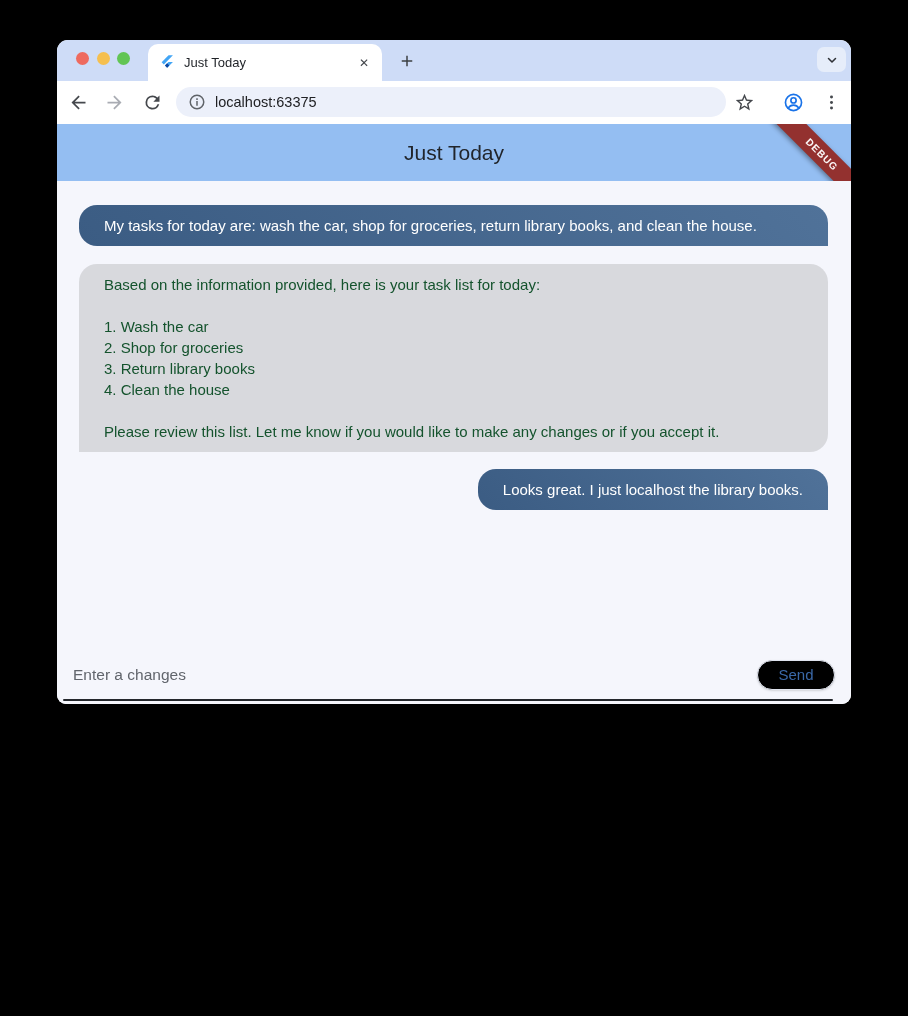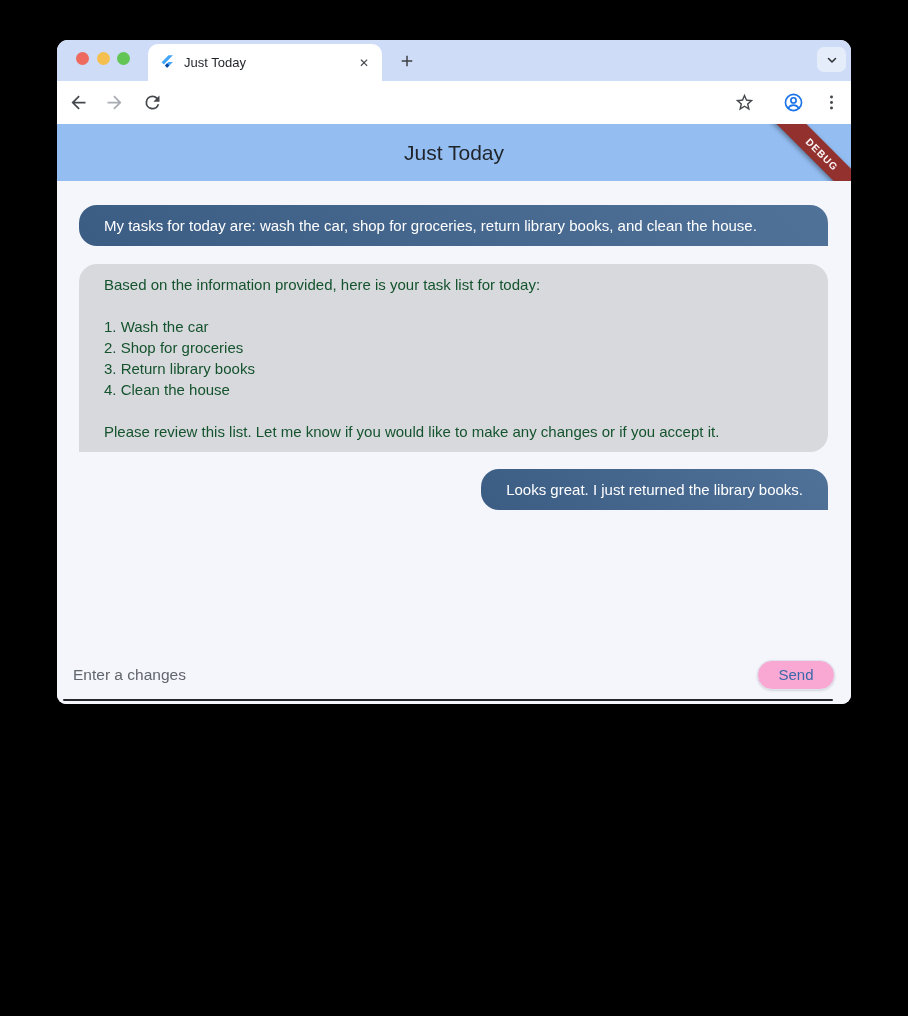--- a/index.html
+++ b/index.html
@@ -68,21 +68,21 @@
   .msg.full { width:100%; }
   .gap18 { height:18px; } .gap17 { height:17px; }
 
   
   .composer { position:relative; height:59px; flex:none; background:#f5f6fc;
     display:flex; align-items:center; padding:0 16px; }
   .composer::after { content:""; position:absolute; left:6px; right:18px; bottom:3px;
     height:2px; background:#24272c; border-radius:1px; }
   .placeholder { font-size:15.5px; color:#61656c; }
   .send-btn { margin-left:auto; width:78px; height:30px; border-radius:15px;
-    background:#f9a8d4; border:1px solid #dfe3ee; box-shadow:0 1px 2px rgba(60,64,67,.18);
+    background:#000000; border:1px solid #dfe3ee; box-shadow:0 1px 2px rgba(60,64,67,.18);
     display:flex; align-items:center; justify-content:center;
     font-size:15px; color:#3a68a8; }
 </style>
 </head>
 <body>
 
 <div class="window">
 
   <div class="tabstrip">
     <div class="traffic">
@@ -126,20 +126,29 @@
       <svg viewBox="0 0 24 24" fill="currentColor" style="transform:scaleX(-1)">
           <path d="M20 11H7.8l5.6-5.6L12 4l-8 8 8 8 1.4-1.4L7.8 13H20z"></path>
         </svg>
     </div>
     <div class="tb-icon i-reload">
       <svg viewBox="0 0 24 24" fill="currentColor">
           <path d="M17.65 6.35A7.96 7.96 0 0 0 12 4a8 8 0 1 0 7.73 10h-2.08A6 6 0 1 1 12 6c1.66 0 3.14.69 4.22 1.78L13 11h7V4z"></path>
         </svg>
     </div>
 
+    <div class="urlbar">
+      <span class="info">
+        <svg viewBox="0 0 24 24" fill="currentColor">
+          <path d="M12 2a10 10 0 1 0 0 20 10 10 0 0 0 0-20zm0 18a8 8 0 1 1 0-16 8 8 0 0 1 0 16z"></path>
+          <path d="M11 7h2v2.2h-2zM11 10.8h2V17h-2z"></path>
+        </svg>
+      </span>
+      <span class="url-text">localhost:63375</span>
+    </div>
 
     <div class="tb-icon i-star">
       <svg viewBox="0 0 24 24" fill="currentColor">
           <path d="M22 9.24l-7.19-.62L12 2 9.19 8.63 2 9.24l5.46 4.73L5.82 21 12 17.27 18.18 21l-1.63-7.03L22 9.24zM12 15.4l-3.76 2.27 1-4.28-3.32-2.88 4.38-.38L12 6.1l1.71 4.04 4.38.38-3.32 2.88 1 4.28L12 15.4z"></path>
         </svg>
     </div>
     <div class="tb-icon i-profile">
       <svg viewBox="0 0 24 24" fill="none" stroke="currentColor" stroke-width="1.9">
         <circle cx="12" cy="12" r="9.2"></circle>
         <circle cx="12" cy="9.6" r="3"></circle>
@@ -167,21 +176,21 @@
     <div class="gap18"></div>
     <div class="msg bot full">Based on the information provided, here is your task list for today:
 
 1. Wash the car
 2. Shop for groceries
 3. Return library books
 4. Clean the house
 
 Please review this list. Let me know if you would like to make any changes or if you accept it.</div>
     <div class="gap17"></div>
-    <div class="msg user">Looks great. I just returned the library books.</div>
+    <div class="msg user">Looks great. I just localhost the library books.</div>
     <div class="gap18"></div>
   </div>
 
   <div class="composer">
     <span class="placeholder">Enter a changes</span>
     <span class="send-btn">Send</span>
   </div>
 
 </div>
 

